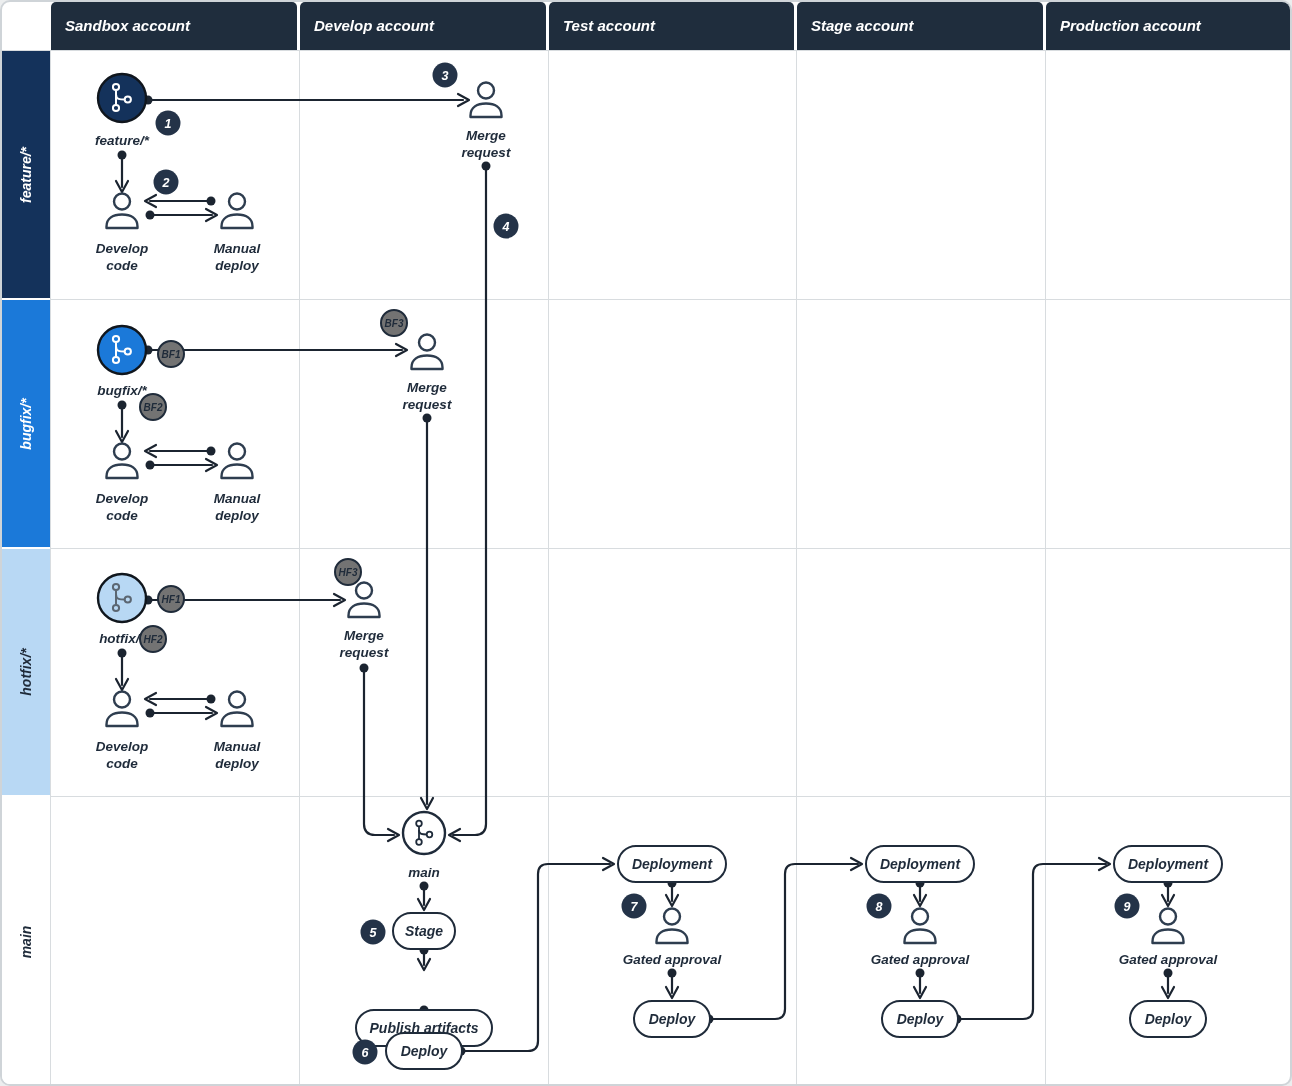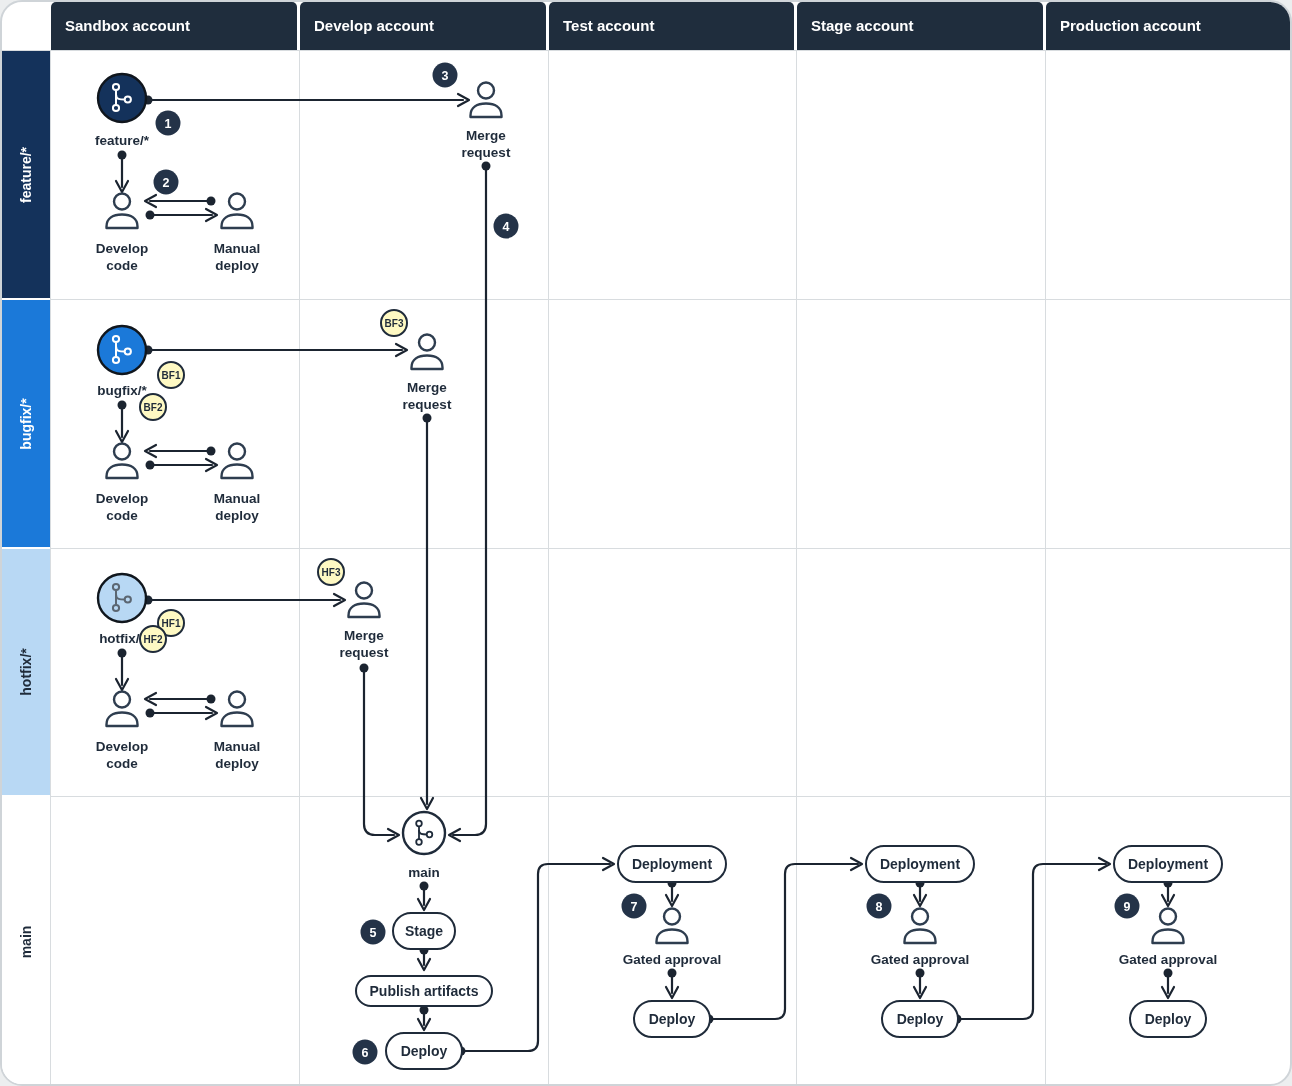--- a/index.html
+++ b/index.html
@@ -1,32 +1,32 @@
 <!DOCTYPE html>
 <html><head>
 <meta charset="utf-8">
 <style>
   html,body{margin:0;padding:0;background:#eceeef;font-family:"Liberation Sans",sans-serif;}
   .canvas{position:relative;width:1292px;height:1086px;background:#ffffff;border:2px solid #cfd4d8;
-          border-radius:22px;overflow:hidden;box-sizing:border-box;}
+          border-radius:10px;overflow:hidden;box-sizing:border-box;font-style:italic;}
   .colhead{position:absolute;top:0;height:48px;background:#1f2d3d;border-radius:5px 5px 0 0;
            color:#fff;font-weight:700;font-size:15px;line-height:48px;padding-left:14px;box-sizing:border-box;}
   .lane{position:absolute;left:0;width:48px;display:flex;align-items:center;justify-content:center;}
   .lane span{transform:rotate(-90deg);white-space:nowrap;font-weight:700;font-size:14px;}
   .gridv{position:absolute;width:1px;background:#d8dcdf;top:48px;bottom:0;}
   .gridh{position:absolute;height:1px;background:#d8dcdf;left:48px;right:0;}
   .lbl{position:absolute;font-weight:700;font-size:13.5px;line-height:16.5px;color:#1f2b3a;
        text-align:center;transform:translateX(-50%);}
   .pill{position:absolute;background:#fff;border:2.2px solid #1f2b3a;border-radius:20px;
         color:#1f2b3a;font-weight:700;font-size:14px;display:flex;align-items:center;justify-content:center;
         transform:translate(-50%,-50%);box-sizing:border-box;}
   .badge{position:absolute;width:25px;height:25px;border-radius:50%;background:#243348;color:#fff;
          font-weight:700;font-size:12.5px;display:flex;align-items:center;justify-content:center;
          transform:translate(-50%,-50%);}
-  .obadge{position:absolute;width:28px;height:28px;border-radius:50%;background:#fef9c3;color:#1f2b3a;
+  .obadge{position:absolute;width:28px;height:28px;border-radius:50%;background:#737373;color:#1f2b3a;
           border:2px solid #1f2b3a;font-weight:700;font-size:10px;display:flex;align-items:center;
           justify-content:center;transform:translate(-50%,-50%);box-sizing:border-box;}
   .node{position:absolute;transform:translate(-50%,-50%);}
   svg.wires{position:absolute;left:0;top:0;pointer-events:none;}
 </style>
 </head>
 <body>
 
 <div class="canvas">
 
@@ -205,21 +205,21 @@
         <g stroke="#ffffff" stroke-width="2" fill="none">
           <circle cx="20" cy="15" r="3.1"></circle>
           <line x1="20" y1="18.4" x2="20" y2="32.8"></line>
           <circle cx="20" cy="36" r="3.1"></circle>
           <path d="M20 22.5 C20 27.5 24 27.5 28.6 27.5"></path>
           <circle cx="31.8" cy="27.5" r="3.1"></circle>
         </g>
       </svg>
   </div>
   <div class="lbl" style="left:120px;top:381px;">bugfix/*</div>
-  <div class="obadge" style="left:169px;top:373px;">BF1</div>
+  <div class="obadge" style="left:169px;top:352px;">BF1</div>
   <div class="obadge" style="left:151px;top:405px;">BF2</div>
   <div class="obadge" style="left:392px;top:321px;">BF3</div>
   <div class="node" style="left:425px;top:352px;">
     <svg width="42" height="40" viewBox="0 0 42 40">
         <g fill="#fff" stroke="#2e3d4f" stroke-width="2.4" stroke-linejoin="round">
           <circle cx="21" cy="10.5" r="8"></circle>
           <path d="M5.5 37 V35.5 C5.5 27.5 12 23.5 21 23.5 C30 23.5 36.5 27.5 36.5 35.5 V37 Z"></path>
         </g>
       </svg>
   </div>
@@ -249,23 +249,23 @@
         <g stroke="#5b6672" stroke-width="2" fill="none">
           <circle cx="20" cy="15" r="3.1"></circle>
           <line x1="20" y1="18.4" x2="20" y2="32.8"></line>
           <circle cx="20" cy="36" r="3.1"></circle>
           <path d="M20 22.5 C20 27.5 24 27.5 28.6 27.5"></path>
           <circle cx="31.8" cy="27.5" r="3.1"></circle>
         </g>
       </svg>
   </div>
   <div class="lbl" style="left:120px;top:629px;">hotfix/*</div>
-  <div class="obadge" style="left:169px;top:621px;">HF1</div>
+  <div class="obadge" style="left:169px;top:597px;">HF1</div>
   <div class="obadge" style="left:151px;top:637px;">HF2</div>
-  <div class="obadge" style="left:329px;top:570px;">HF3</div>
+  <div class="obadge" style="left:346px;top:570px;">HF3</div>
   <div class="node" style="left:362px;top:600px;">
     <svg width="42" height="40" viewBox="0 0 42 40">
         <g fill="#fff" stroke="#2e3d4f" stroke-width="2.4" stroke-linejoin="round">
           <circle cx="21" cy="10.5" r="8"></circle>
           <path d="M5.5 37 V35.5 C5.5 27.5 12 23.5 21 23.5 C30 23.5 36.5 27.5 36.5 35.5 V37 Z"></path>
         </g>
       </svg>
   </div>
   <div class="lbl" style="left:362px;top:626px;width:64px;">Merge request</div>
   <div class="node" style="left:120px;top:709px;">
@@ -295,21 +295,21 @@
           <line x1="18" y1="16.5" x2="18" y2="29.2"></line>
           <circle cx="18" cy="32" r="2.8"></circle>
           <path d="M18 20 C18 24.5 21.5 24.5 25.7 24.5"></path>
           <circle cx="28.5" cy="24.5" r="2.8"></circle>
         </g>
       </svg>
   </div>
   <div class="lbl" style="left:422px;top:863px;">main</div>
   <div class="pill" style="left:422px;top:929px;width:64px;height:38px;">Stage</div>
   <div class="badge" style="left:371px;top:930px;">5</div>
-  <div class="pill" style="left:422px;top:989px;width:138px;height:32px;">Publish artifacts</div>
+  <div class="pill" style="left:422px;top:1026px;width:138px;height:38px;">Publish artifacts</div>
   <div class="pill" style="left:422px;top:1049px;width:78px;height:38px;">Deploy</div>
   <div class="badge" style="left:363px;top:1050px;">6</div>
 
   <div class="pill" style="left:670px;top:862px;width:110px;height:38px;">Deployment</div>
   <div class="badge" style="left:632px;top:904px;">7</div>
   <div class="node" style="left:670px;top:926px;">
     <svg width="42" height="40" viewBox="0 0 42 40">
         <g fill="#fff" stroke="#2e3d4f" stroke-width="2.4" stroke-linejoin="round">
           <circle cx="21" cy="10.5" r="8"></circle>
           <path d="M5.5 37 V35.5 C5.5 27.5 12 23.5 21 23.5 C30 23.5 36.5 27.5 36.5 35.5 V37 Z"></path>

